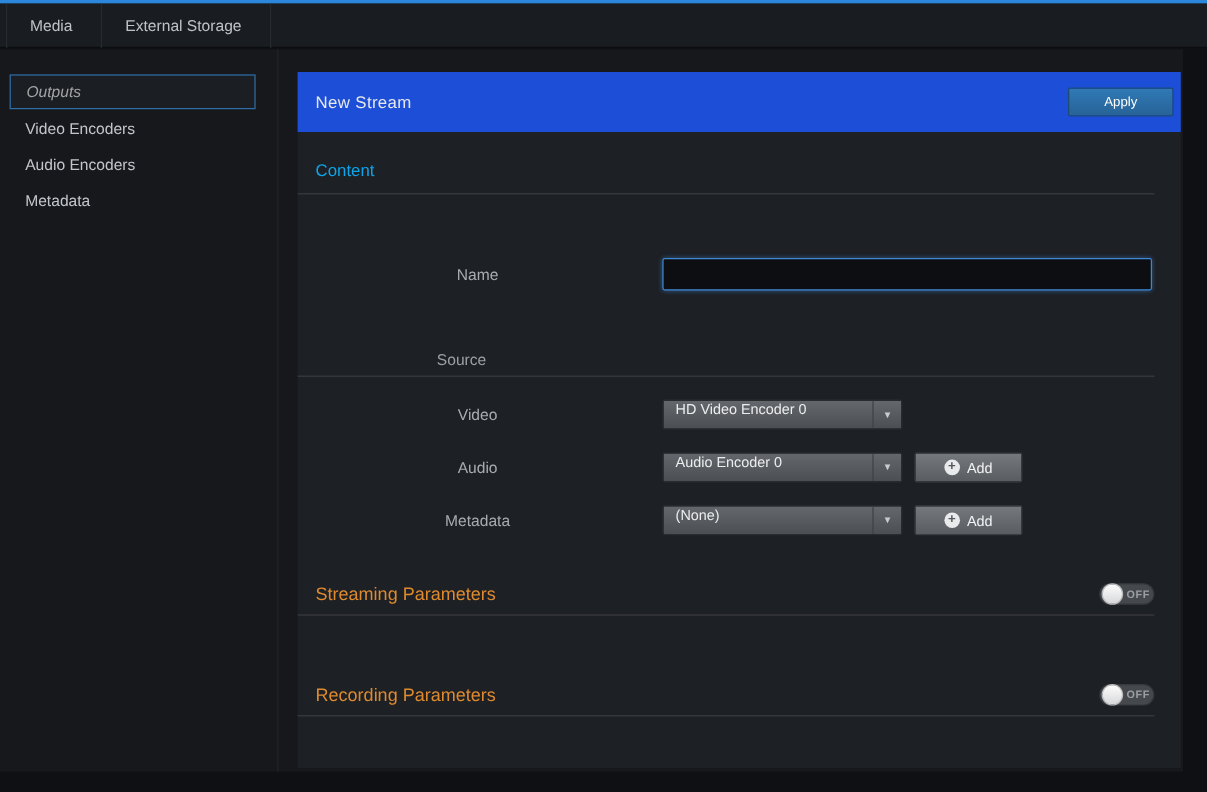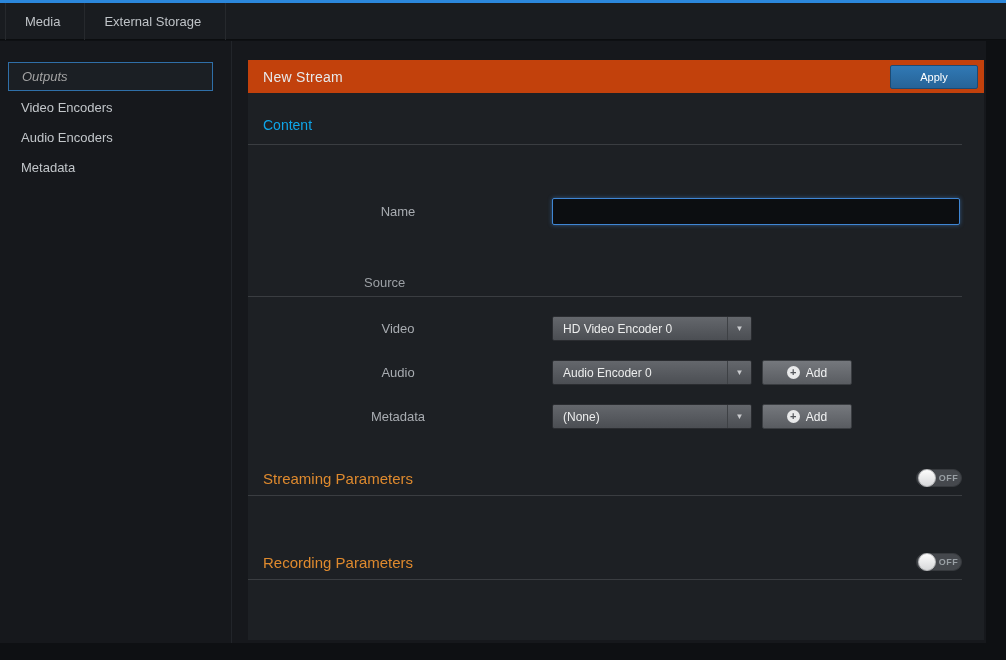--- a/index.html
+++ b/index.html
@@ -37,21 +37,21 @@
   }
   .side-item.active {
     margin:0 18px 2px 8px; padding-left:13px; height:29px; line-height:27px;
     border:1px solid #2f6fa8; background:#1b1f24; color:#a3a3a3;font-style:italic;
   }
   .panel {
     position:absolute; left:248px; top:19px; width:736px; height:580px;
     background:#1d2024;
   }
   .panel-header {
-    height:33px; background:#c2410c; display:flex; align-items:center;
+    height:50px; background:#1d4ed8; display:flex; align-items:center;
     padding:0 6px 0 15px;
   }
   .panel-title { color:#e7e9eb; font-size:14px; letter-spacing:.3px; }
   .apply-btn {
     margin-left:auto; width:88px; height:24px; border:1px solid #1d4a73;
     border-radius:2px; background:linear-gradient(#3079b5,#276397);
     color:#fff; font-size:11px; font-family:inherit; cursor:pointer;
   }
   .heading { color:#0ea5e9; font-size:14px; margin:24px 22px 11px 15px; }
   hr.div { border:none; border-top:1px solid #3a3d41; margin:0 22px 0 0; }
@@ -62,21 +62,21 @@
   }
   .name-input {
     width:408px; height:27px; background:#0c0e11; border:1px solid #3f86d4;
     box-shadow:0 0 4px rgba(63,134,212,.55); border-radius:2px;
     color:#e8e8e8; font-size:13px; font-family:inherit; padding:0 8px; outline:none;
   }
   .source-row { margin:50px 0 6px 116px; color:#9ca0a5; font-size:13px; }
   .field-row { display:flex; align-items:center; margin:19px 0 0 15px; height:25px; }
   .select {
     width:200px; height:25px; border:1px solid #2a2c30; border-radius:2px;
-    background:linear-gradient(#64676c,#4b4e53); display:flex; align-items:center;
+    background:linear-gradient(#64676c,#4b4e53); display:flex; align-items:flex-start;
     padding-left:10px; color:#eceded; font-size:12px; cursor:pointer;
   }
   .select .arrow-box {
     margin-left:auto; width:24px; height:100%; border-left:1px solid #3e4145;
     display:flex; align-items:center; justify-content:center;
     color:#c9cbce; font-size:8px;
   }
   .add-btn {
     margin-left:10px; width:90px; height:25px; border:1px solid #3a3d41;
     border-radius:2px; background:linear-gradient(#75787d,#595c61);

